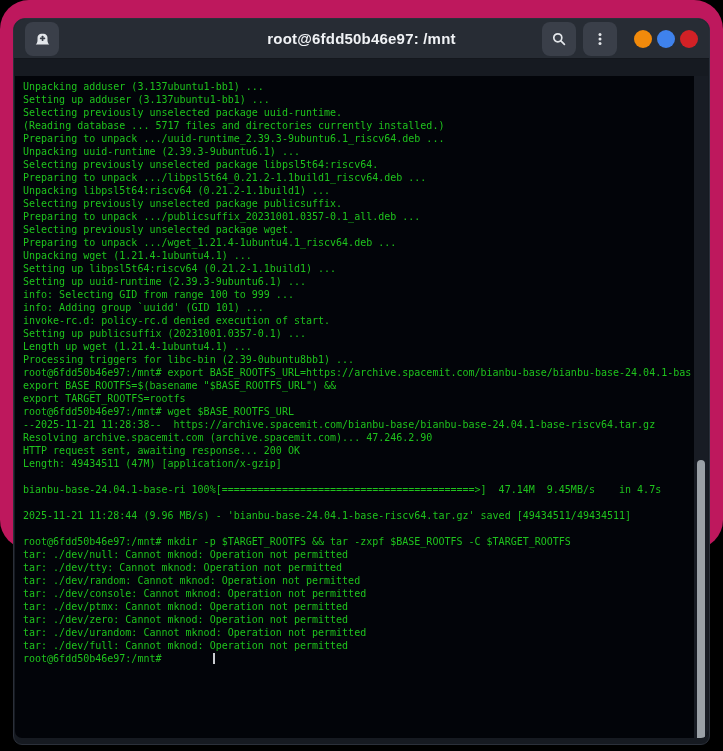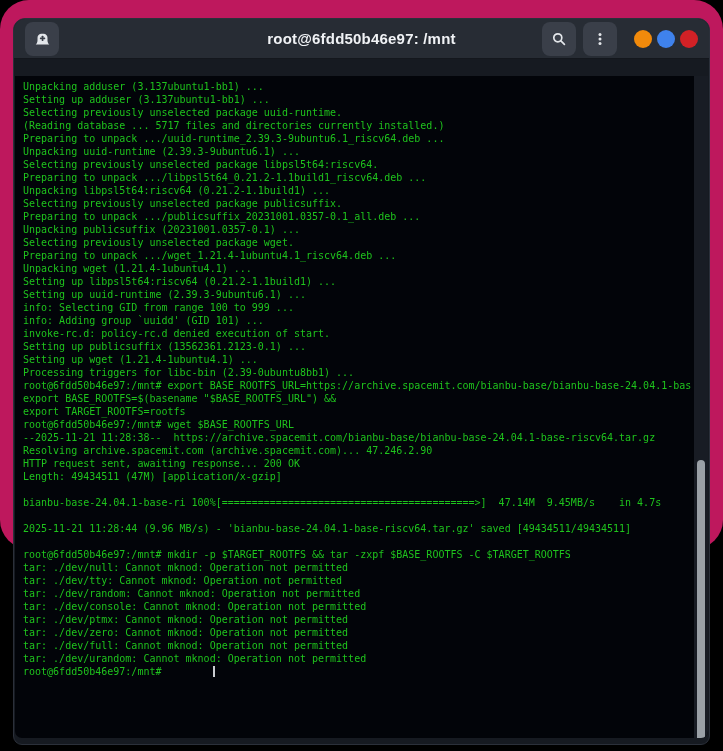--- a/index.html
+++ b/index.html
@@ -98,31 +98,30 @@
           <div class="line">Setting up adduser (3.137ubuntu1-bb1) ...</div>
           <div class="line">Selecting previously unselected package uuid-runtime.</div>
           <div class="line">(Reading database ... 5717 files and directories currently installed.)</div>
           <div class="line">Preparing to unpack .../uuid-runtime_2.39.3-9ubuntu6.1_riscv64.deb ...</div>
           <div class="line">Unpacking uuid-runtime (2.39.3-9ubuntu6.1) ...</div>
           <div class="line">Selecting previously unselected package libpsl5t64:riscv64.</div>
           <div class="line">Preparing to unpack .../libpsl5t64_0.21.2-1.1build1_riscv64.deb ...</div>
           <div class="line">Unpacking libpsl5t64:riscv64 (0.21.2-1.1build1) ...</div>
           <div class="line">Selecting previously unselected package publicsuffix.</div>
           <div class="line">Preparing to unpack .../publicsuffix_20231001.0357-0.1_all.deb ...</div>
-          <div class="line">Unpacking publicsuffix (20231001.0357-0.1) ...</div>
           <div class="line">Selecting previously unselected package wget.</div>
           <div class="line">Preparing to unpack .../wget_1.21.4-1ubuntu4.1_riscv64.deb ...</div>
           <div class="line">Unpacking wget (1.21.4-1ubuntu4.1) ...</div>
           <div class="line">Setting up libpsl5t64:riscv64 (0.21.2-1.1build1) ...</div>
           <div class="line">Setting up uuid-runtime (2.39.3-9ubuntu6.1) ...</div>
           <div class="line">info: Selecting GID from range 100 to 999 ...</div>
           <div class="line">info: Adding group `uuidd' (GID 101) ...</div>
           <div class="line">invoke-rc.d: policy-rc.d denied execution of start.</div>
-          <div class="line">Setting up publicsuffix (13562361.2123-0.1) ...</div>
-          <div class="line">Setting up wget (1.21.4-1ubuntu4.1) ...</div>
+          <div class="line">Setting up publicsuffix (20231001.0357-0.1) ...</div>
+          <div class="line">Length up wget (1.21.4-1ubuntu4.1) ...</div>
           <div class="line">Processing triggers for libc-bin (2.39-0ubuntu8bb1) ...</div>
           <div class="line">root@6fdd50b46e97:/mnt# export BASE_ROOTFS_URL=https://archive.spacemit.com/bianbu-base/bianbu-base-24.04.1-bas</div>
           <div class="line">export BASE_ROOTFS=$(basename "$BASE_ROOTFS_URL") &amp;&amp;</div>
           <div class="line">export TARGET_ROOTFS=rootfs</div>
           <div class="line">root@6fdd50b46e97:/mnt# wget $BASE_ROOTFS_URL</div>
           <div class="line">--2025-11-21 11:28:38--  https://archive.spacemit.com/bianbu-base/bianbu-base-24.04.1-base-riscv64.tar.gz</div>
           <div class="line">Resolving archive.spacemit.com (archive.spacemit.com)... 47.246.2.90</div>
           <div class="line">HTTP request sent, awaiting response... 200 OK</div>
           <div class="line">Length: 49434511 (47M) [application/x-gzip]</div>
           <div class="line"></div>
@@ -130,22 +129,22 @@
           <div class="line"></div>
           <div class="line">2025-11-21 11:28:44 (9.96 MB/s) - 'bianbu-base-24.04.1-base-riscv64.tar.gz' saved [49434511/49434511]</div>
           <div class="line"></div>
           <div class="line">root@6fdd50b46e97:/mnt# mkdir -p $TARGET_ROOTFS &amp;&amp; tar -zxpf $BASE_ROOTFS -C $TARGET_ROOTFS</div>
           <div class="line">tar: ./dev/null: Cannot mknod: Operation not permitted</div>
           <div class="line">tar: ./dev/tty: Cannot mknod: Operation not permitted</div>
           <div class="line">tar: ./dev/random: Cannot mknod: Operation not permitted</div>
           <div class="line">tar: ./dev/console: Cannot mknod: Operation not permitted</div>
           <div class="line">tar: ./dev/ptmx: Cannot mknod: Operation not permitted</div>
           <div class="line">tar: ./dev/zero: Cannot mknod: Operation not permitted</div>
+          <div class="line">tar: ./dev/urandom: Cannot mknod: Operation not permitted</div>
           <div class="line">tar: ./dev/full: Cannot mknod: Operation not permitted</div>
-          <div class="line">tar: ./dev/urandom: Cannot mknod: Operation not permitted</div>
         </div>
       <div class="line prompt-line">
         <span>root@6fdd50b46e97:/mnt# </span><span class="cursor"></span>
       </div>
       <div class="scroll-track">
         <div class="scroll-thumb"></div>
       </div>
     </div>
 
   </div>

